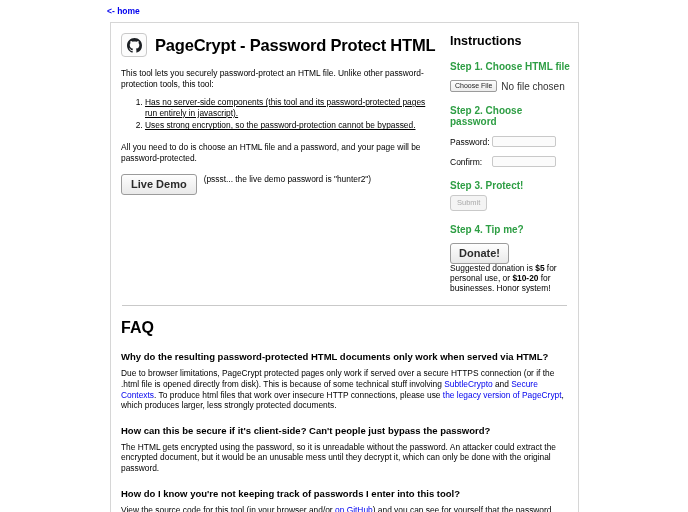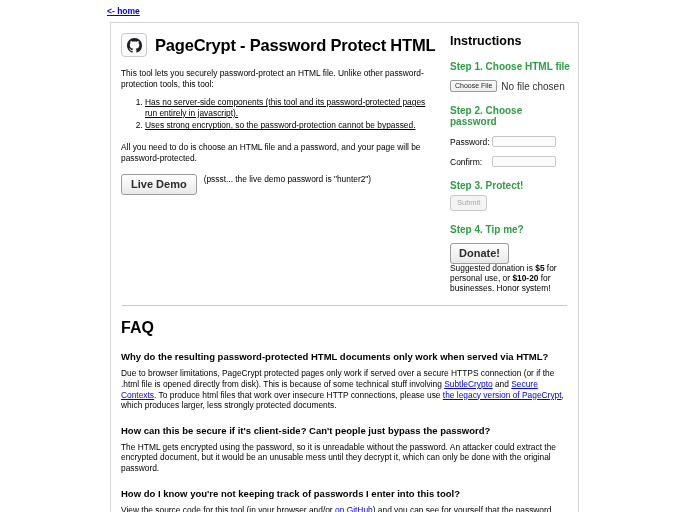--- a/index.html
+++ b/index.html
@@ -2,21 +2,21 @@
 <html><head>
 <meta charset="utf-8">
 <style>
   * { box-sizing: border-box; margin: 0; padding: 0; }
   html, body { background: #fff; }
   body {
     width: 688px; height: 512px; overflow: hidden;
     font-family: "Liberation Sans", sans-serif;
     color: #000;
   }
-  a { color: #0000ee; text-decoration: underline; cursor: pointer; }
+  a { color: #0000ee; cursor: pointer; }
 
   .page { width: 469px; margin-left: 110px; }
 
   .home-link {
     display: inline-block;
     font-size: 8.5px; font-weight: bold;
     margin: 6px 0 6px -3px;
   }
 
   .card {

